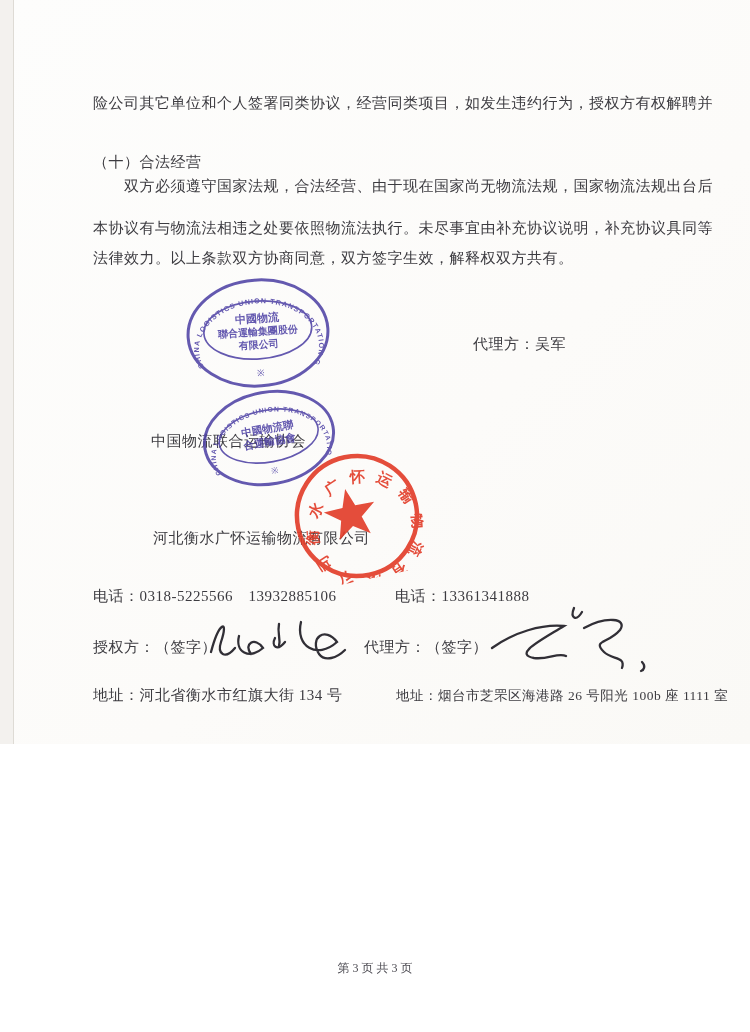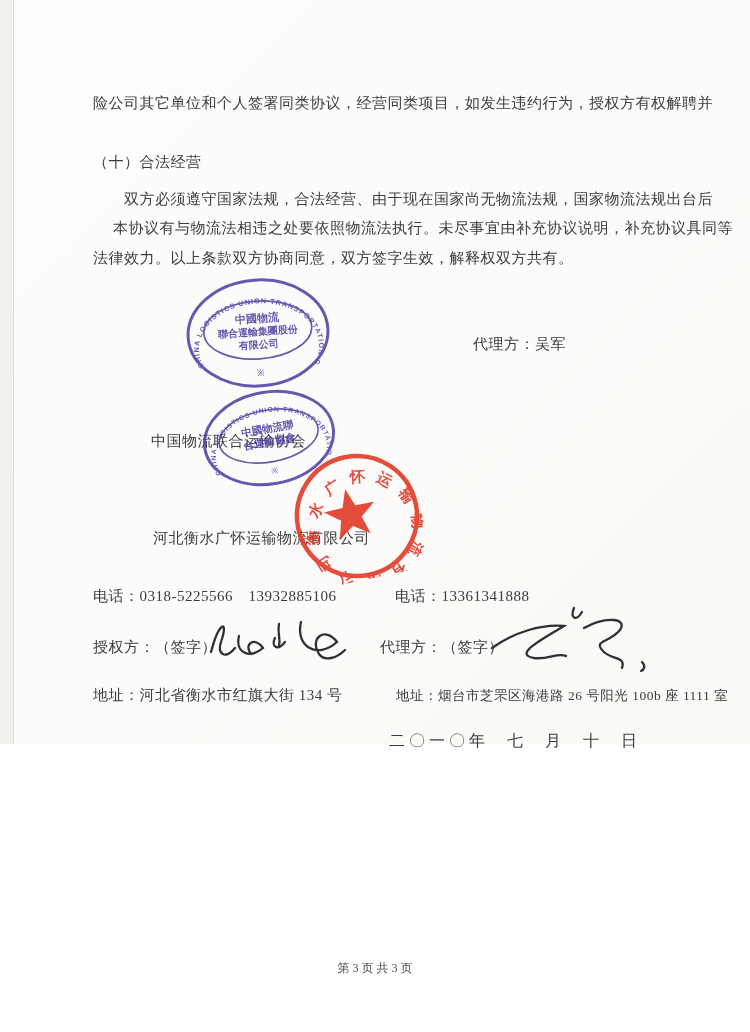--- a/index.html
+++ b/index.html
@@ -31,38 +31,37 @@
 </style>
 </head>
 <body>
 
 <div class="page">
   <div class="scan-strip"></div>
   <div class="scan-line"></div>
 
   <div class="ln" style="top:93px;left:93px;">险公司其它单位和个人签署同类协议，经营同类项目，如发生违约行为，授权方有权解聘并</div>
   <div class="ln" style="top:152px;left:93px;">（十）合法经营</div>
-  <div class="ln" style="top:189px;left:124px;font-family:Liberation Serif, serif;">双方必须遵守国家法规，合法经营、由于现在国家尚无物流法规，国家物流法规出台后</div>
-  <div class="ln" style="top:218px;left:93px;margin-left:20px;">本协议有与物流法相违之处要依照物流法执行。未尽事宜由补充协议说明，补充协议具同等</div>
+  <div class="ln" style="top:176px;left:124px;font-family:Liberation Serif, serif;">双方必须遵守国家法规，合法经营、由于现在国家尚无物流法规，国家物流法规出台后</div>
+  <div class="ln" style="top:218px;left:93px;">本协议有与物流法相违之处要依照物流法执行。未尽事宜由补充协议说明，补充协议具同等</div>
   <div class="ln" style="top:248px;left:93px;">法律效力。以上条款双方协商同意，双方签字生效，解释权双方共有。</div>
 
   <div class="ln" style="top:334px;left:473px;">代理方：吴军</div>
   <div class="ln" style="top:431px;left:151px;">中国物流联合运输协会</div>
   <div class="ln" style="top:528px;left:153px;">河北衡水广怀运输物流有限公司</div>
 
   <div class="ln" style="top:586px;left:93px;">电话：0318-5225566　13932885106</div>
   <div class="ln" style="top:586px;left:395px;">电话：13361341888</div>
 
   <div class="ln" style="top:637px;left:93px;">授权方：（签字）</div>
-  <div class="ln" style="top:637px;left:380px;">代理方：（签字）</div>
+  <div class="ln" style="top:637px;left:364px;">代理方：（签字）</div>
 
   <div class="ln" style="top:685px;left:93px;">地址：河北省衡水市红旗大街 134 号</div>
   <div class="ln small" style="top:686px;left:396px;">地址：烟台市芝罘区海港路 26 号阳光 100b 座 1111 室</div>
 
-  <div class="ln date" style="top:731px;left:389px;font-size:16px;">二〇一〇年 七 月 十 日</div>
 
   <div class="ln footer" style="top:958px;left:0;width:750px;text-align:center;letter-spacing:0;white-space:nowrap;">第 3 页 共 3 页</div>
 
   <svg class="stamp stamp-purple" style="left:185px;top:277px;transform:rotate(-4deg);" width="146" height="112" viewBox="0 0 146 112">
     <defs>
       <path id="arc1" d="M 18,88 A 60,44 0 1 1 128,88" fill="none"></path>
     </defs>
     <ellipse cx="73" cy="56" rx="70" ry="53" fill="none" stroke="#4a3da3" stroke-width="3"></ellipse>
     <ellipse cx="73" cy="53" rx="54" ry="29" fill="none" stroke="#4a3da3" stroke-width="1.7"></ellipse>
     <text font-size="7.2" letter-spacing="1" fill="#4a3da3" font-family="Liberation Sans, sans-serif" font-weight="bold">

